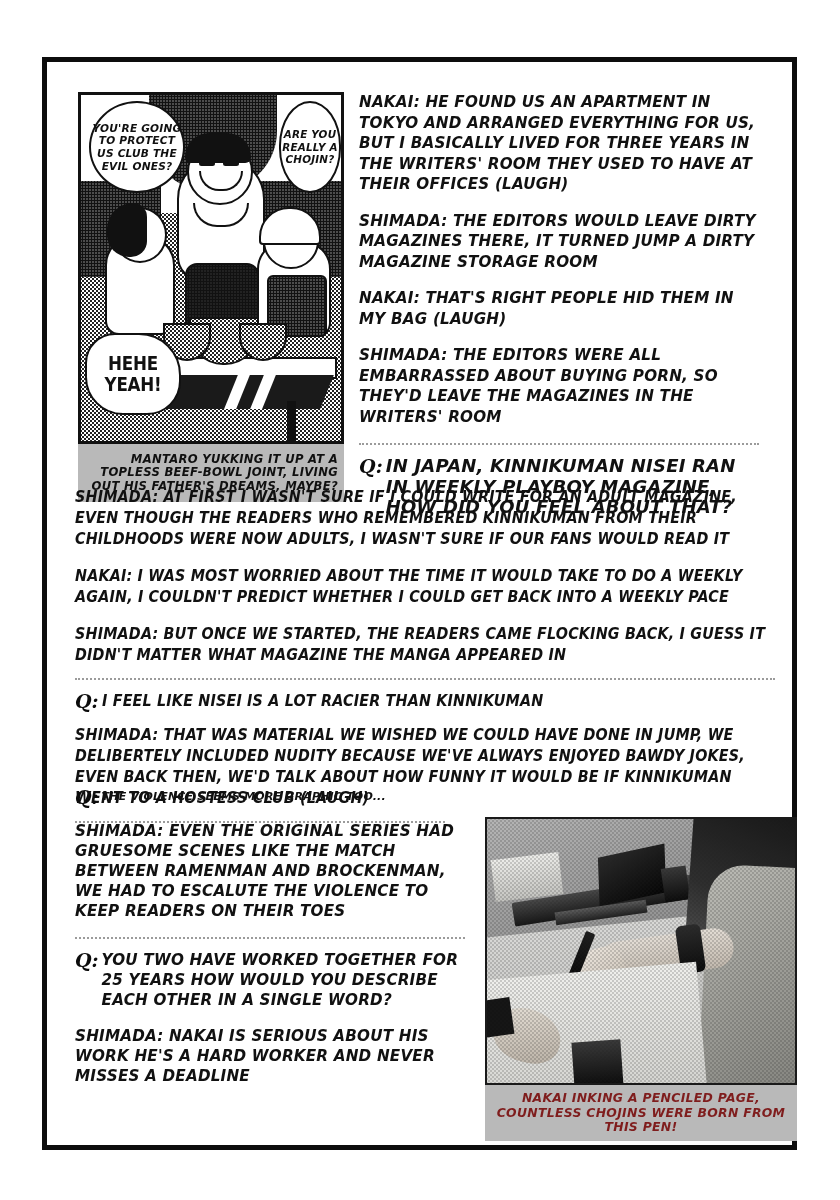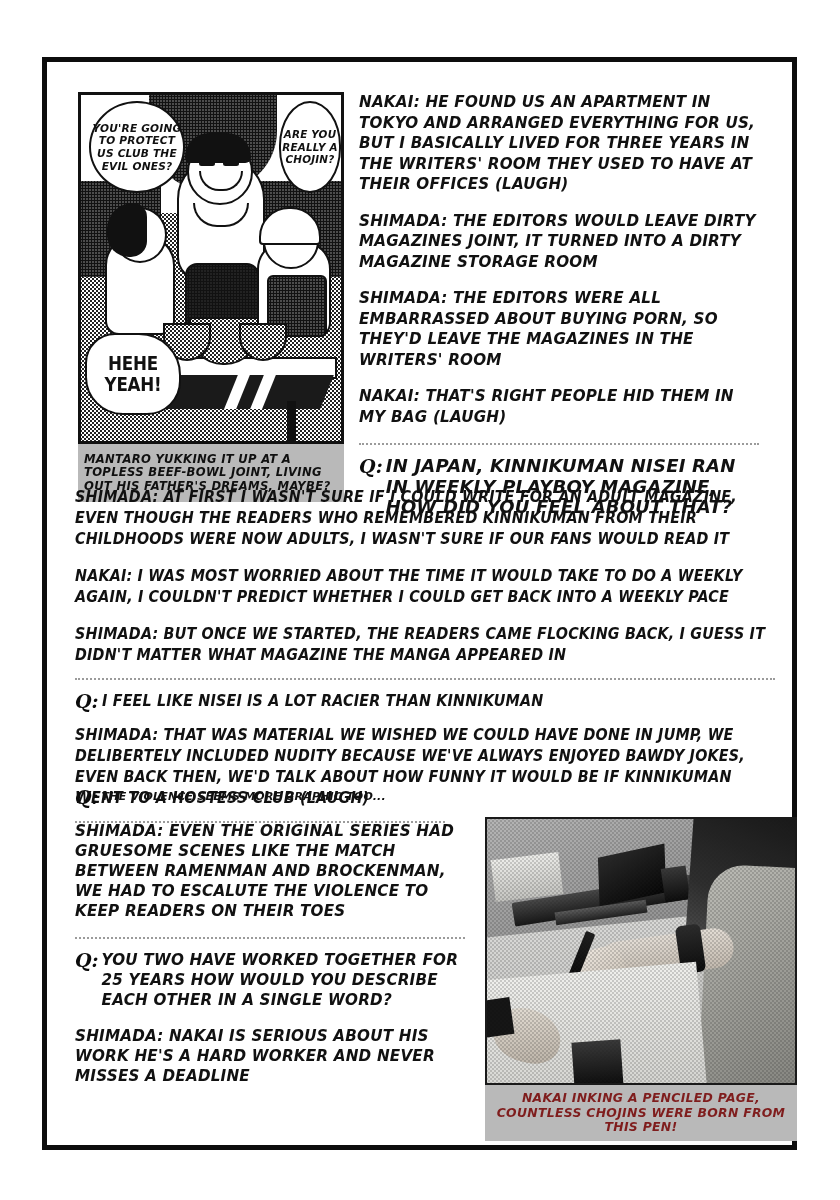--- a/index.html
+++ b/index.html
@@ -52,21 +52,21 @@
     border:3px solid #111;box-sizing:border-box;background:#fff;overflow:hidden;
   }
   #panelcap{
     position:absolute;left:31px;top:382px;width:266px;height:58px;
     background:#b9b9b9;box-sizing:border-box;
     display:flex;align-items:center;justify-content:center;
   }
   #panelcap .capt{
     font-family:"DejaVu Sans", sans-serif;
     font-weight:700;font-style:italic;color:#101010;
-    font-size:11.6px;line-height:13.6px;text-align:left;letter-spacing:.3px;
+    font-size:11.6px;line-height:13.6px;text-align:right;letter-spacing:.3px;
     padding:0 6px;
   }
 
   
   .art{position:absolute;}
   .screentone{
     background-image:
       radial-gradient(#222 0.9px, transparent 1.1px),
       radial-gradient(#222 0.9px, transparent 1.1px);
     background-size:4px 4px,4px 4px;
@@ -201,23 +201,23 @@
                      transform:scaleX(.88);letter-spacing:-.3px;">HEHE YEAH!</span>
       </div>
     </div>
 
     <div id="panelcap">
       <span class="capt">MANTARO YUKKING IT UP AT A TOPLESS BEEF-BOWL JOINT, LIVING OUT HIS FATHER'S DREAMS, MAYBE?</span>
     </div>
 
     <div id="rightcol">
       <p class="comic para">NAKAI: HE FOUND US AN APARTMENT IN TOKYO AND ARRANGED EVERYTHING FOR US, BUT I BASICALLY LIVED FOR THREE YEARS IN THE WRITERS' ROOM THEY USED TO HAVE AT THEIR OFFICES (LAUGH)</p>
-      <p class="comic para">SHIMADA: THE EDITORS WOULD LEAVE DIRTY MAGAZINES JOINT, IT TURNED INTO A DIRTY MAGAZINE STORAGE ROOM</p>
+      <p class="comic para">SHIMADA: THE EDITORS WOULD LEAVE DIRTY MAGAZINES THERE, IT TURNED JUMP A DIRTY MAGAZINE STORAGE ROOM</p>
+      <p class="comic para">NAKAI: THAT'S RIGHT PEOPLE HID THEM IN MY BAG (LAUGH)</p>
       <p class="comic para">SHIMADA: THE EDITORS WERE ALL EMBARRASSED ABOUT BUYING PORN, SO THEY'D LEAVE THE MAGAZINES IN THE WRITERS' ROOM</p>
-      <p class="comic para">NAKAI: THAT'S RIGHT PEOPLE HID THEM IN MY BAG (LAUGH)</p>
 
       <div class="divider"></div>
 
       <div class="qblock">
         <span class="qmark">Q:</span>
         <span class="qtext comic" style="font-size:18px;line-height:20.5px;">IN JAPAN, KINNIKUMAN NISEI RAN IN WEEKLY PLAYBOY MAGAZINE, HOW DID YOU FEEL ABOUT THAT?</span>
       </div>
     </div>
 
     <div id="midcol">

